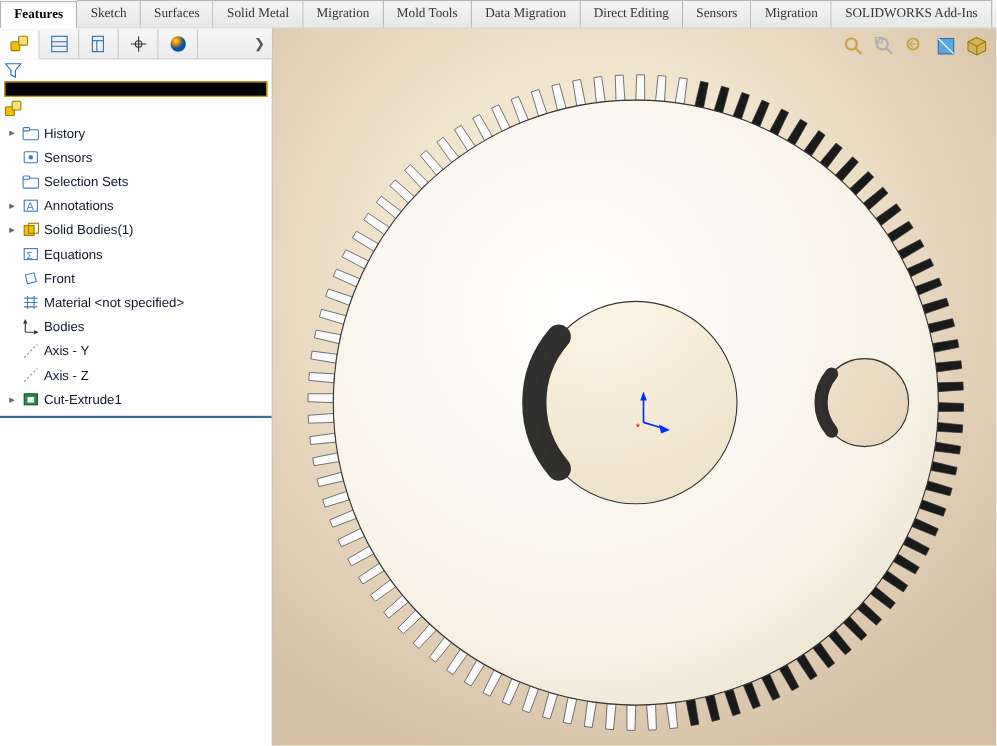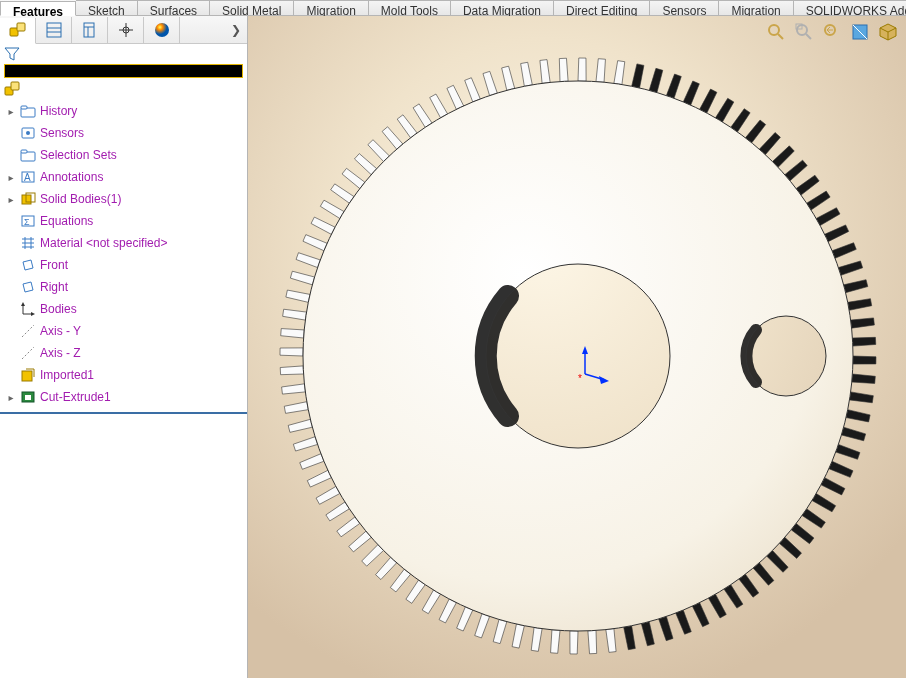--- a/index.html
+++ b/index.html
@@ -9,25 +9,26 @@
     width: 906px;
     height: 678px;
     overflow: hidden;
     background: #fff;
     display: flex;
     flex-direction: column;
   }
   
   .ribbon {
     display: flex;
-    height: 16px;
+    height: 26px;
     background: linear-gradient(#f8f8f8,#eeeeee);
     border-bottom: 1px solid #b5b5b5;
     font-size: 12px;
     user-select: none;
+    font-family: Liberation Serif, serif;
   }
   .ribbon .tab {
     padding: 3px 12px 0 12px;
     border: 1px solid #b5b5b5;
     border-bottom: none;
     border-left: none;
     background: linear-gradient(#f4f4f4,#e7e7e7);
     color: #333;
     cursor: pointer;
     white-space: nowrap;
@@ -111,21 +112,21 @@
     color:#666;
     font-size:10px;
     display:inline-block;
     text-align:center;
   }
   .tree .node .icon {
     width:16px; height:16px;
     display:inline-flex; align-items:center; justify-content:center;
   }
   .tree .node.depth1 { padding-left:6px; }
-  .tree .node .label { color:#a21caf; }
+  .tree .node .label { color:#0f172a; }
   .tree .hr { border-top:2px solid #3a6ea5; margin-top:4px; }
   
   .viewport {
     flex:1;
     position:relative;
     background: radial-gradient(ellipse 70% 70% at 45% 35%, #fdf6e6 0%, #f0e3cb 45%, #d6c1a6 100%);
     overflow:hidden;
   }
   .view-toolbar {
     position:absolute;
@@ -286,51 +287,42 @@
               <rect x="2" y="3" width="12" height="10" fill="#fff" stroke="#3b7bc4"></rect>
               <text x="4" y="12" font-size="9" fill="#3b7bc4">Σ</text>
             </svg>
           </span>
           <span class="label">Equations</span>
         </div>
         <div class="node depth1">
           <span class="expander"></span>
           <span class="icon">
             <svg width="16" height="16">
+              <path d="M3 5 L11 3 L13 11 L5 13 Z" fill="none" stroke="#3b7bc4"></path>
+            </svg>
+          </span>
+          <span class="label">Front</span>
+        </div>
+        <div class="node depth1">
+          <span class="expander"></span>
+          <span class="icon">
+            <svg width="16" height="16">
               <line x1="2" y1="4" x2="14" y2="4" stroke="#3b7bc4"></line>
               <line x1="2" y1="8" x2="14" y2="8" stroke="#3b7bc4"></line>
               <line x1="2" y1="12" x2="14" y2="12" stroke="#3b7bc4"></line>
               <line x1="5" y1="2" x2="5" y2="14" stroke="#3b7bc4"></line>
               <line x1="11" y1="2" x2="11" y2="14" stroke="#3b7bc4"></line>
             </svg>
           </span>
           <span class="label">Material &lt;not specified&gt;</span>
         </div>
         <div class="node depth1">
           <span class="expander"></span>
           <span class="icon">
             <svg width="16" height="16">
-              <path d="M3 5 L11 3 L13 11 L5 13 Z" fill="none" stroke="#3b7bc4"></path>
-            </svg>
-          </span>
-          <span class="label">Front</span>
-        </div>
-        <div class="node depth1">
-          <span class="expander"></span>
-          <span class="icon">
-            <svg width="16" height="16">
-              <path d="M3 5 L11 3 L13 11 L5 13 Z" fill="none" stroke="#3b7bc4"></path>
-            </svg>
-          </span>
-          <span class="label">Right</span>
-        </div>
-        <div class="node depth1">
-          <span class="expander"></span>
-          <span class="icon">
-            <svg width="16" height="16">
               <line x1="3" y1="13" x2="3" y2="3" stroke="#333"></line>
               <line x1="3" y1="13" x2="13" y2="13" stroke="#333"></line>
               <polygon points="3,1 1,5 5,5" fill="#333"></polygon>
               <polygon points="15,13 11,11 11,15" fill="#333"></polygon>
             </svg>
           </span>
           <span class="label">Bodies</span>
         </div>
         <div class="node depth1">
           <span class="expander"></span>
@@ -342,30 +334,20 @@
           <span class="label">Axis - Y</span>
         </div>
         <div class="node depth1">
           <span class="expander"></span>
           <span class="icon">
             <svg width="16" height="16">
               <line x1="2" y1="14" x2="14" y2="2" stroke="#888" stroke-dasharray="2 2"></line>
             </svg>
           </span>
           <span class="label">Axis - Z</span>
-        </div>
-        <div class="node depth1">
-          <span class="expander"></span>
-          <span class="icon">
-            <svg width="16" height="16">
-              <rect x="2" y="4" width="10" height="10" fill="#f2c200" stroke="#9a7b00"></rect>
-              <path d="M6 2 L14 2 L14 10" fill="none" stroke="#9a7b00"></path>
-            </svg>
-          </span>
-          <span class="label">Imported1</span>
         </div>
         <div class="node depth1">
           <span class="expander">▸</span>
           <span class="icon">
             <svg width="16" height="16">
               <rect x="2" y="3" width="12" height="10" fill="#2b8a3e" stroke="#15552a"></rect>
               <rect x="5" y="6" width="6" height="5" fill="#fff"></rect>
             </svg>
           </span>
           <span class="label">Cut-Extrude1</span>

